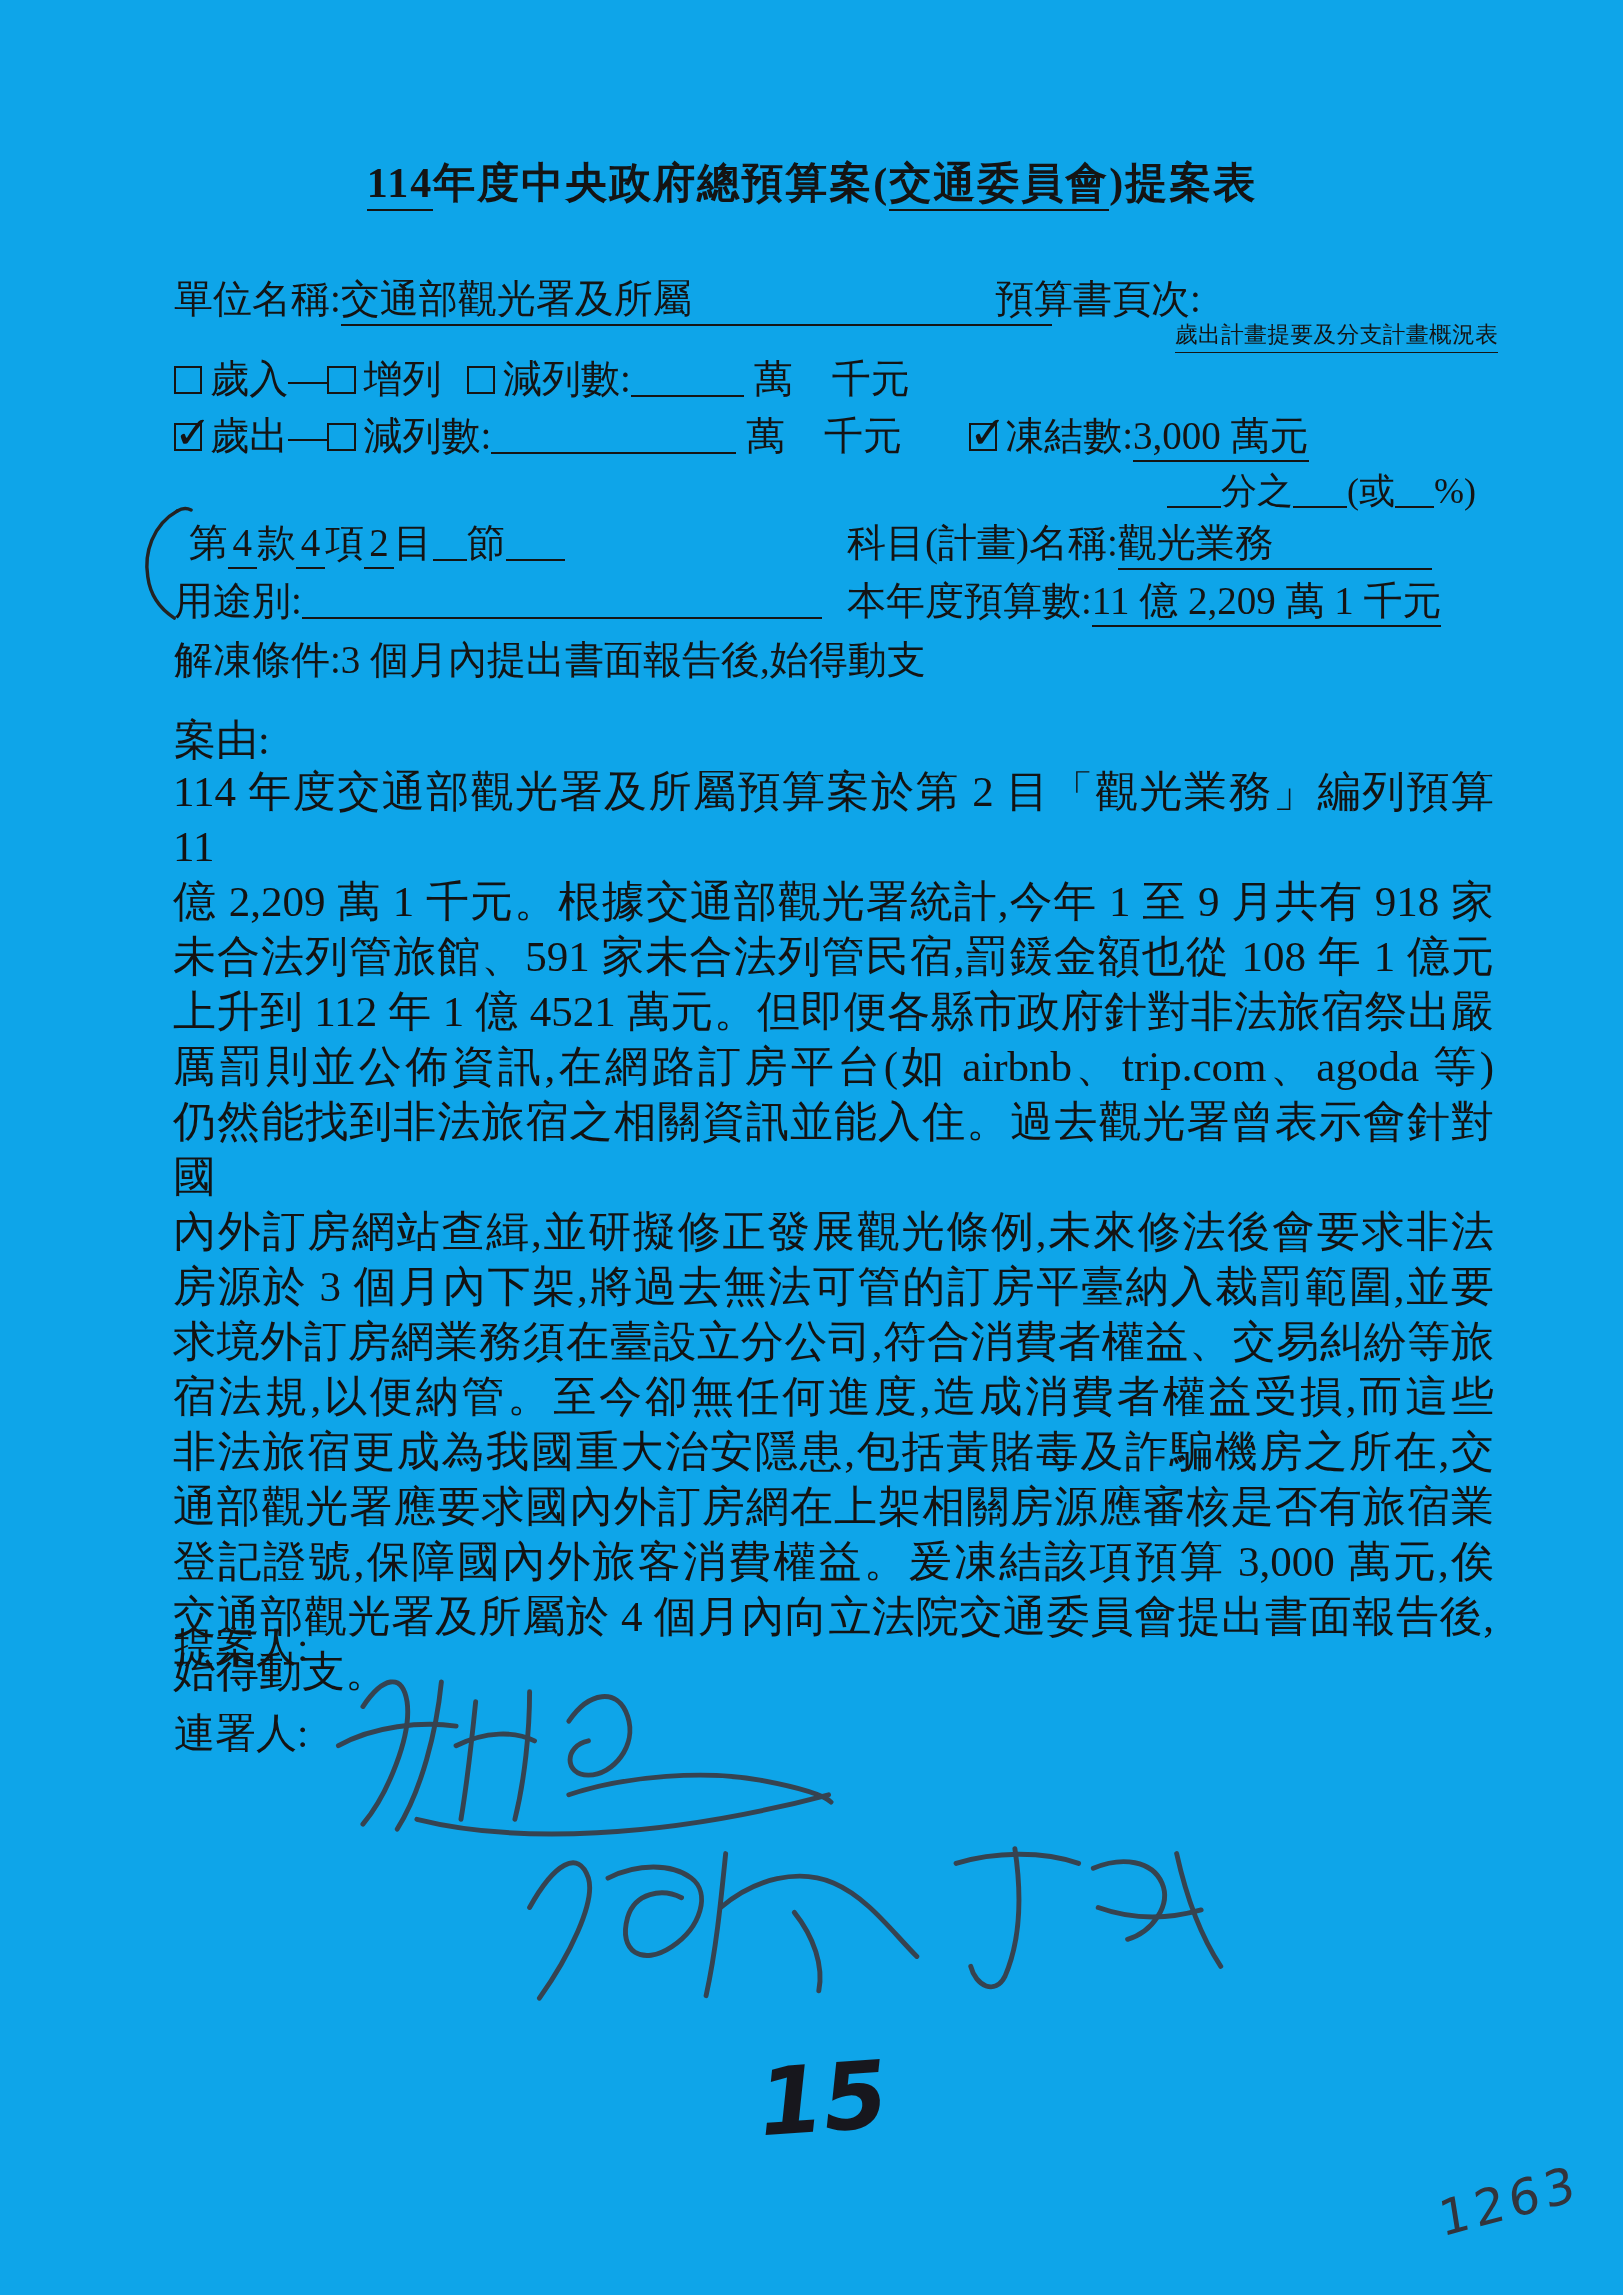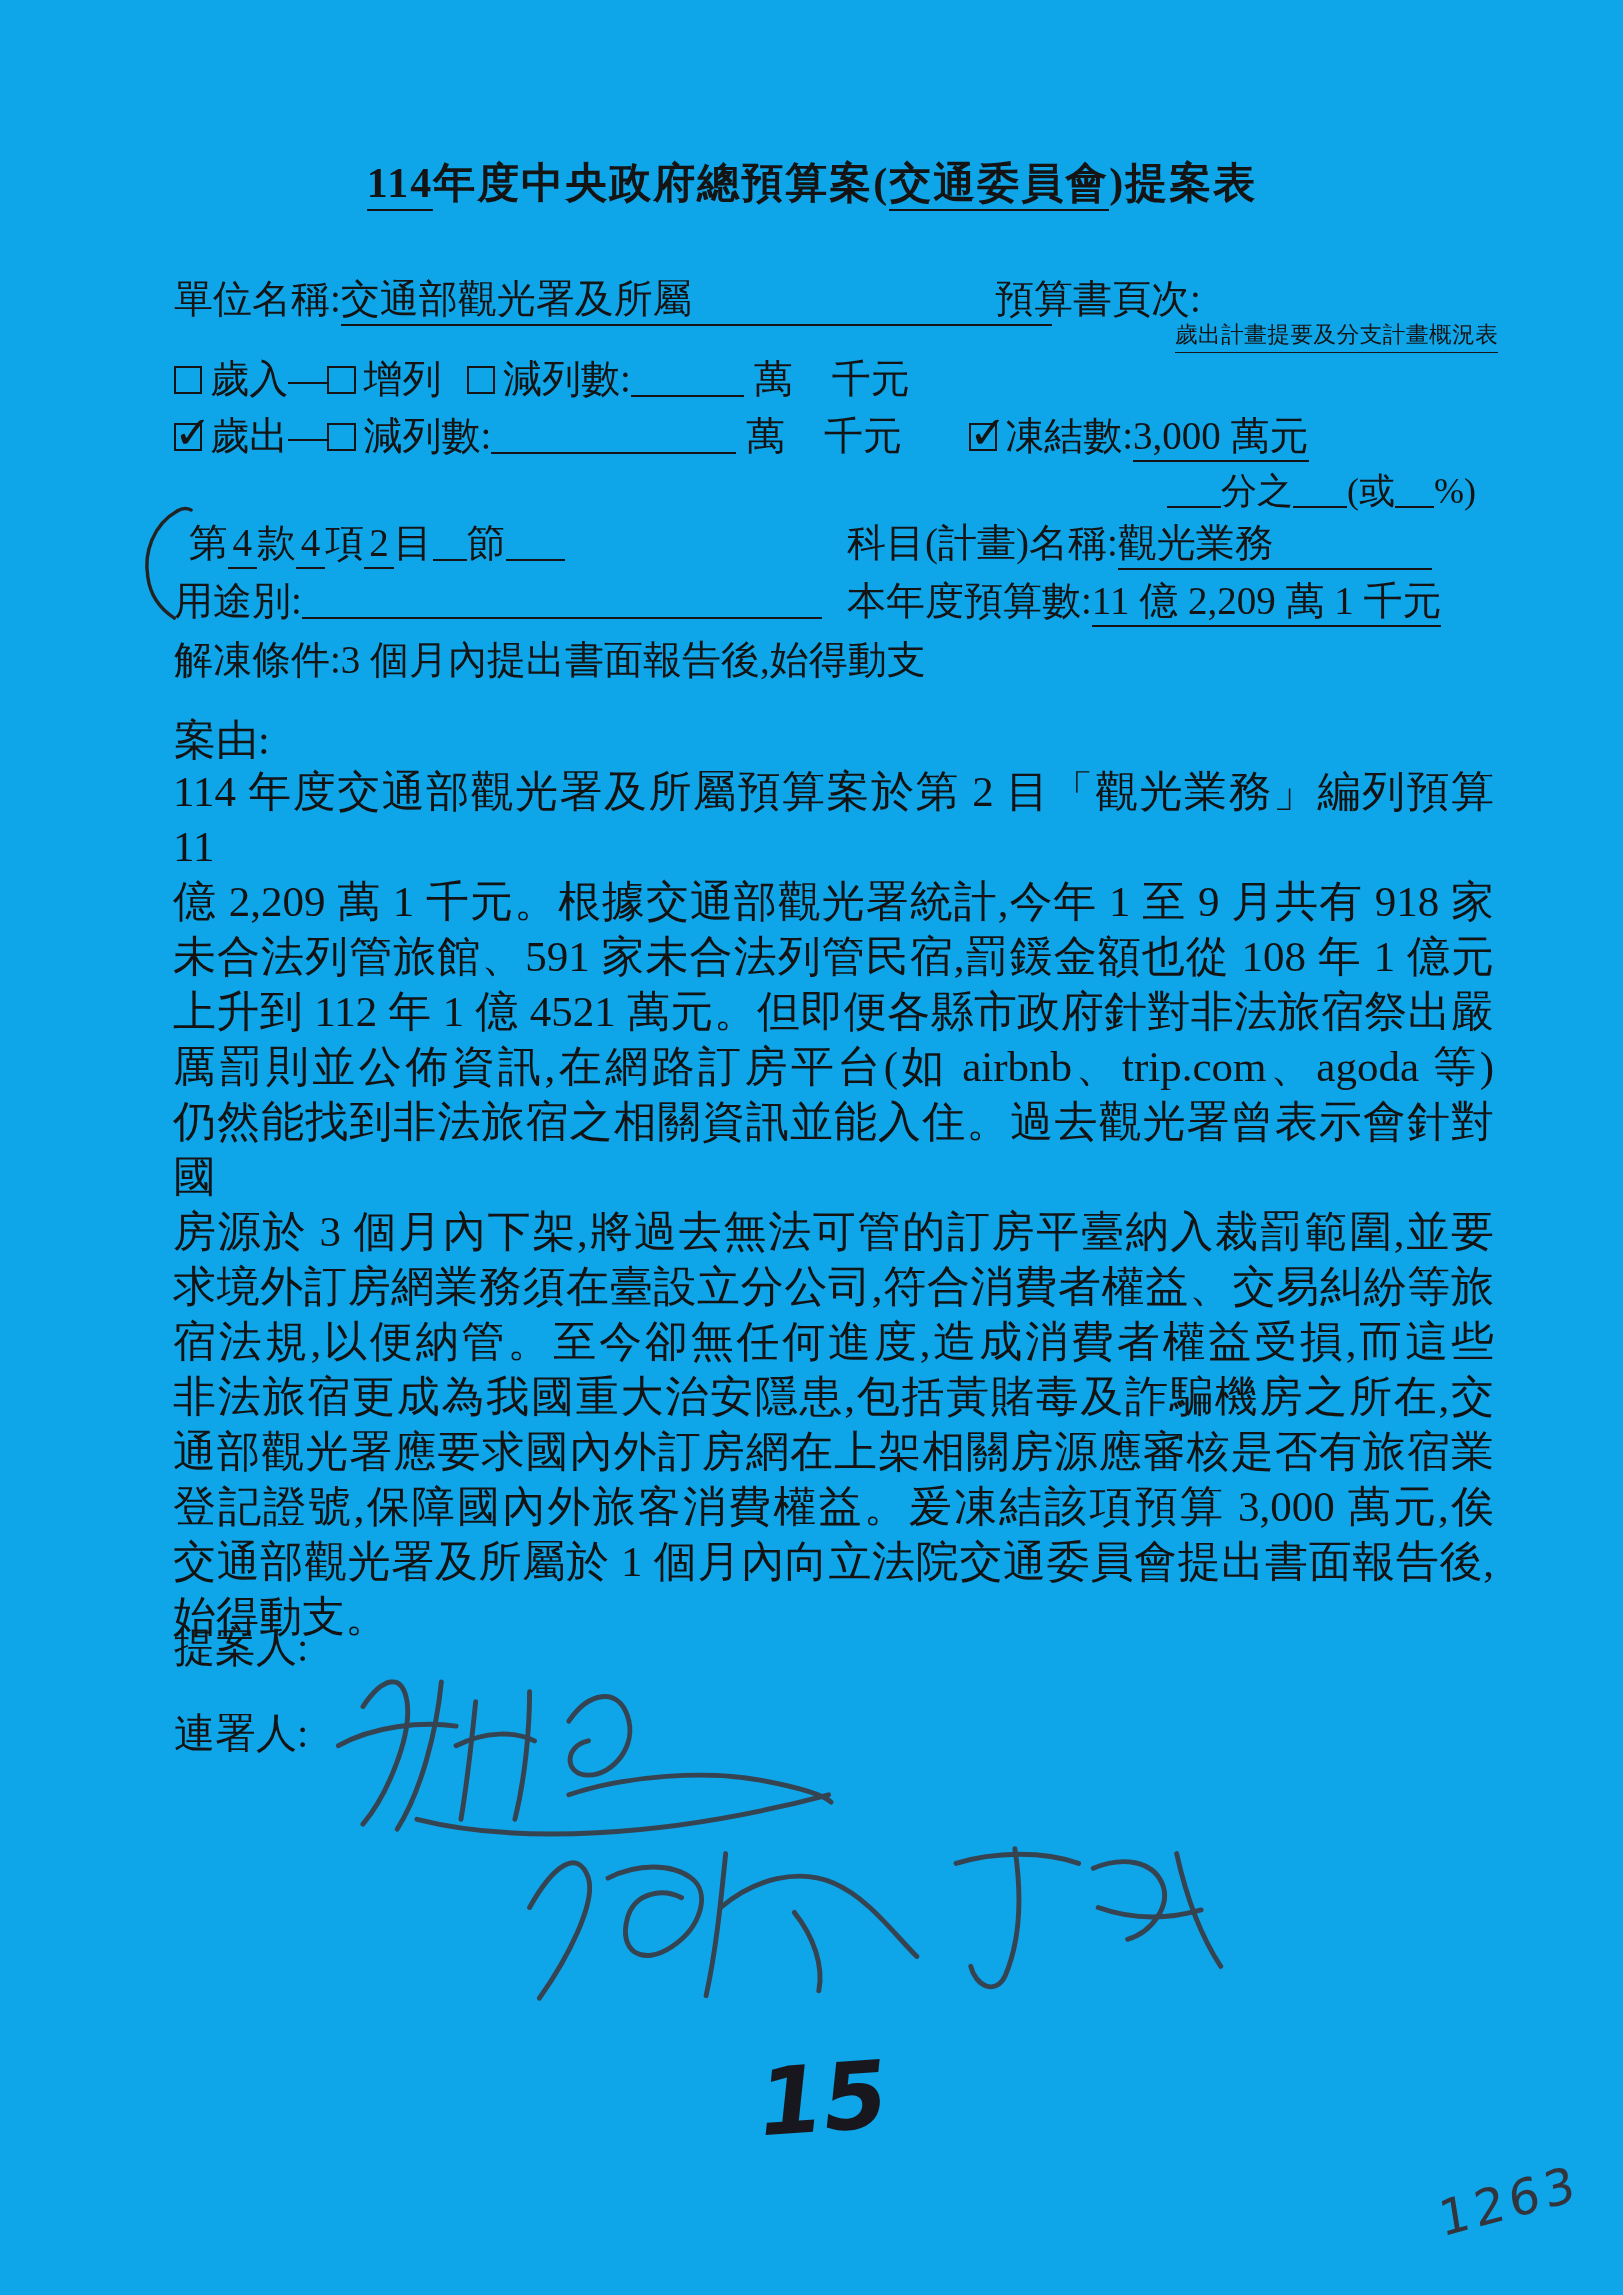--- a/index.html
+++ b/index.html
@@ -122,27 +122,28 @@
 
   <div class="case-label">案由:</div>
 
   <div class="body-text">
     <div class="bline">114 年度交通部觀光署及所屬預算案於第 2 目「觀光業務」編列預算 11</div>
     <div class="bline">億 2,209 萬 1 千元。根據交通部觀光署統計,今年 1 至 9 月共有 918 家</div>
     <div class="bline">未合法列管旅館、591 家未合法列管民宿,罰鍰金額也從 108 年 1 億元</div>
     <div class="bline">上升到 112 年 1 億 4521 萬元。但即便各縣市政府針對非法旅宿祭出嚴</div>
     <div class="bline">厲罰則並公佈資訊,在網路訂房平台(如 airbnb、trip.com、agoda 等)</div>
     <div class="bline">仍然能找到非法旅宿之相關資訊並能入住。過去觀光署曾表示會針對國</div>
+    <div class="bline">內外訂房網站查緝,並研擬修正發展觀光條例,未來修法後會要求非法</div>
     <div class="bline">房源於 3 個月內下架,將過去無法可管的訂房平臺納入裁罰範圍,並要</div>
     <div class="bline">求境外訂房網業務須在臺設立分公司,符合消費者權益、交易糾紛等旅</div>
     <div class="bline">宿法規,以便納管。至今卻無任何進度,造成消費者權益受損,而這些</div>
     <div class="bline">非法旅宿更成為我國重大治安隱患,包括黃賭毒及詐騙機房之所在,交</div>
     <div class="bline">通部觀光署應要求國內外訂房網在上架相關房源應審核是否有旅宿業</div>
     <div class="bline">登記證號,保障國內外旅客消費權益。爰凍結該項預算 3,000 萬元,俟</div>
-    <div class="bline">交通部觀光署及所屬於 1 個月內向立法院交通委員會提出書面報告後,</div>
+    <div class="bline">交通部觀光署及所屬於 4 個月內向立法院交通委員會提出書面報告後,</div>
     <div class="bline last">始得動支。</div>
   </div>
 
   <div class="sign-label" style="top:1620px;">提案人:</div>
   <div class="sign-label" style="top:1706px;">連署人:</div>
 
   <svg class="sig-svg" width="1030" height="549" viewBox="0 0 2100 1120">
     <g fill="none" stroke="#3a3b44" stroke-width="10" stroke-linecap="round" stroke-linejoin="round" opacity="0.92">
       <path d="M140 150 C180 90 220 80 230 140 C240 210 190 330 140 390"></path>
       <path d="M90 230 C160 190 260 180 330 190"></path>

